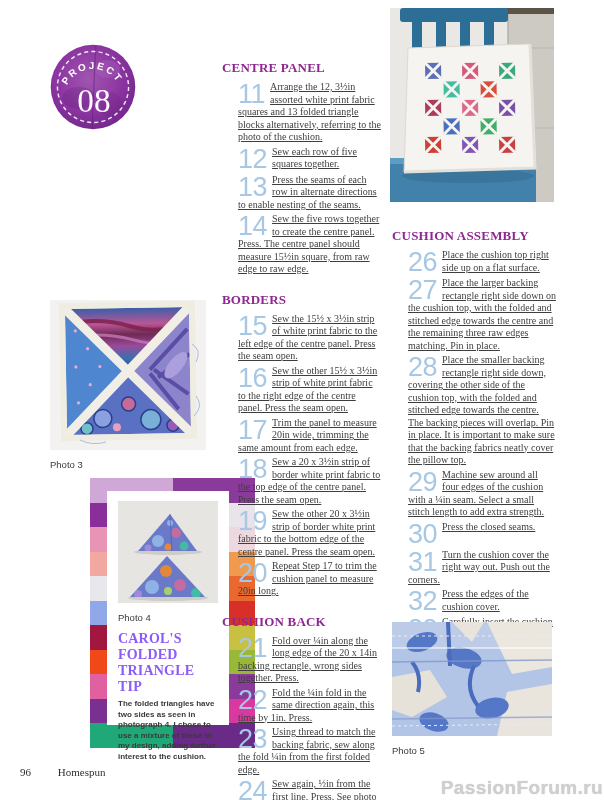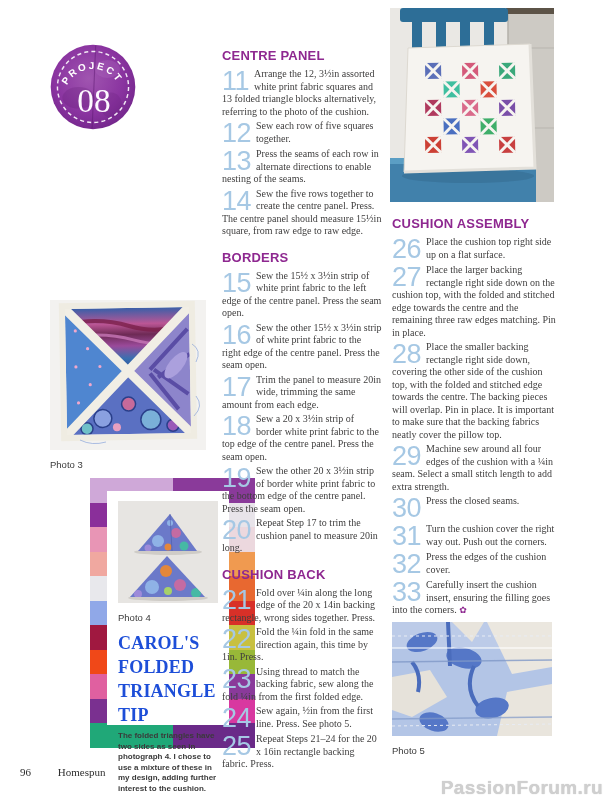--- a/index.html
+++ b/index.html
@@ -1,42 +1,42 @@
 <!DOCTYPE html>
 <html><head>
 <meta charset="utf-8">
 <style>
   html,body{margin:0;padding:0;background:#ffffff;}
   .page{position:relative;width:604px;height:800px;background:#fff;overflow:hidden;
         font-family:"Liberation Serif",serif;color:#3f3e3e;}
 
   
   .col{position:absolute;}
-  .sec-heading{font-family:Liberation Sans, sans-serif;font-weight:bold;
-               font-size:13px;letter-spacing:.2px;color:#8e2890;margin:4px 0 5px 0;}
+  .sec-heading{font-family:Liberation Serif, serif;font-weight:bold;
+               font-size:13px;letter-spacing:.2px;color:#8e2890;margin:16px 0 5px 0;}
   .sec{margin-top:12px;}
   .sec.first{margin-top:0;}
-  .step{display:flow-root;margin:0 0 2px 0;min-height:26px;
-        font-size:10px;line-height:12.5px;}
+  .step{display:flow-root;margin:0 0 2px 16px;min-height:26px;
+        font-size:10px;line-height:12.5px;text-decoration:underline;}
   .step-num{float:left;font-family:"Liberation Sans",sans-serif;
             font-size:27px;line-height:24px;letter-spacing:-.5px;
             color:#a6c8e4;margin:1px 5px 0 0;}
   .credit{font-style:italic;font-size:10.5px;margin-top:12px;}
   .end-marker{color:#8e2890;font-size:9px;}
 
   
   .photo{position:absolute;}
   .photo-label{font-family:"Liberation Sans",sans-serif;font-size:9.5px;color:#3b3b3b;margin-top:5px;}
 
   
   .fabric-wrap{position:absolute;left:50px;top:478px;width:165px;height:270px;margin-left:40px;}
   .tip-box{position:absolute;left:17px;top:13px;width:122px;height:234px;
            background:#ffffff;box-sizing:border-box;padding:10px 10px 8px 11px;}
-  .tip-title{font-family:"Liberation Serif",serif;font-weight:bold;font-size:18px;
-             line-height:24px;color:#1d4ed8;margin:8px 0 4px 0;letter-spacing:.2px;}
+  .tip-title{font-family:"Liberation Serif",serif;font-weight:bold;font-size:14px;
+             line-height:16px;color:#8b5cf6;margin:8px 0 4px 0;letter-spacing:.2px;}
   .tip-body{font-family:"Liberation Sans",sans-serif;font-weight:bold;
             font-size:8px;line-height:10.6px;color:#3a3a3a;}
 
   
   .footer{position:absolute;left:20px;top:766px;font-size:11px;color:#2f2f2f;}
   .footer .pg{font-weight:normal;}
   .footer .mag{margin-left:24px;}
   .watermark{position:absolute;right:1px;top:777px;
              font-family:Liberation Sans, sans-serif;font-weight:bold;
              font-size:19px;color:#cfcfcf;letter-spacing:.4px;

